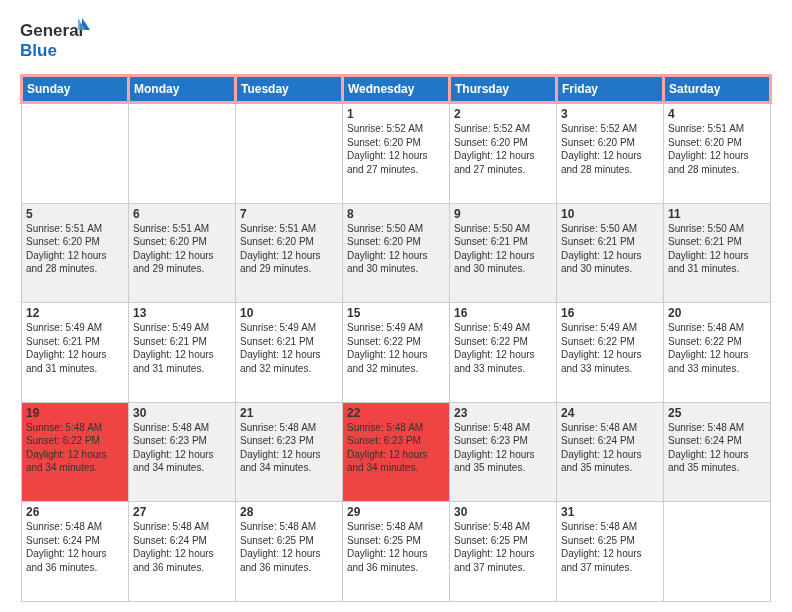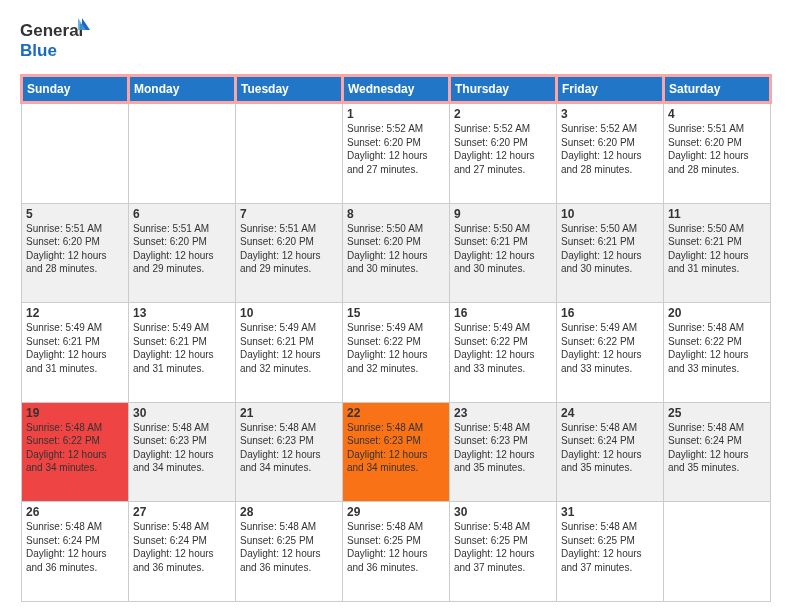--- a/index.html
+++ b/index.html
@@ -263,21 +263,21 @@
 Daylight: 12 hours
 and 34 minutes.</div>
           </td>
           <td style="background: rgb(240, 240, 240);">
             <span class="day-num">21</span>
             <div class="day-info" style="white-space: pre-line;">Sunrise: 5:48 AM
 Sunset: 6:23 PM
 Daylight: 12 hours
 and 34 minutes.</div>
           </td>
-          <td style="background: #f97316;">
+          <td style="background: #ef4444;">
             <span class="day-num">22</span>
             <div class="day-info" style="white-space: pre-line;">Sunrise: 5:48 AM
 Sunset: 6:23 PM
 Daylight: 12 hours
 and 34 minutes.</div>
           </td>
           <td style="background: rgb(240, 240, 240);">
             <span class="day-num">23</span>
             <div class="day-info" style="white-space: pre-line;">Sunrise: 5:48 AM
 Sunset: 6:23 PM

